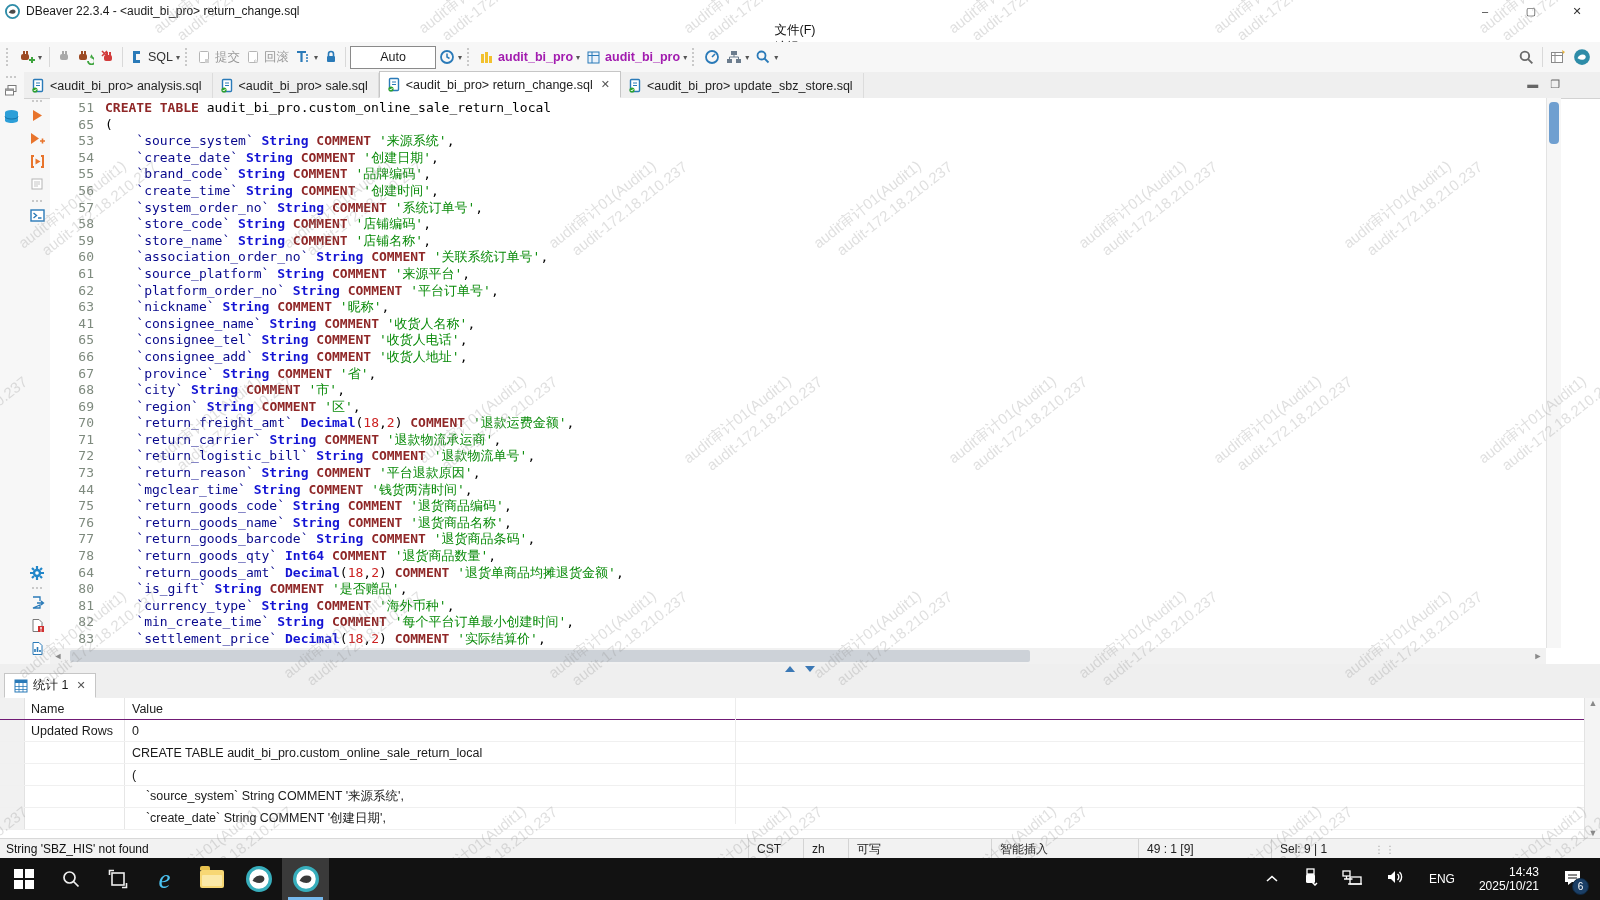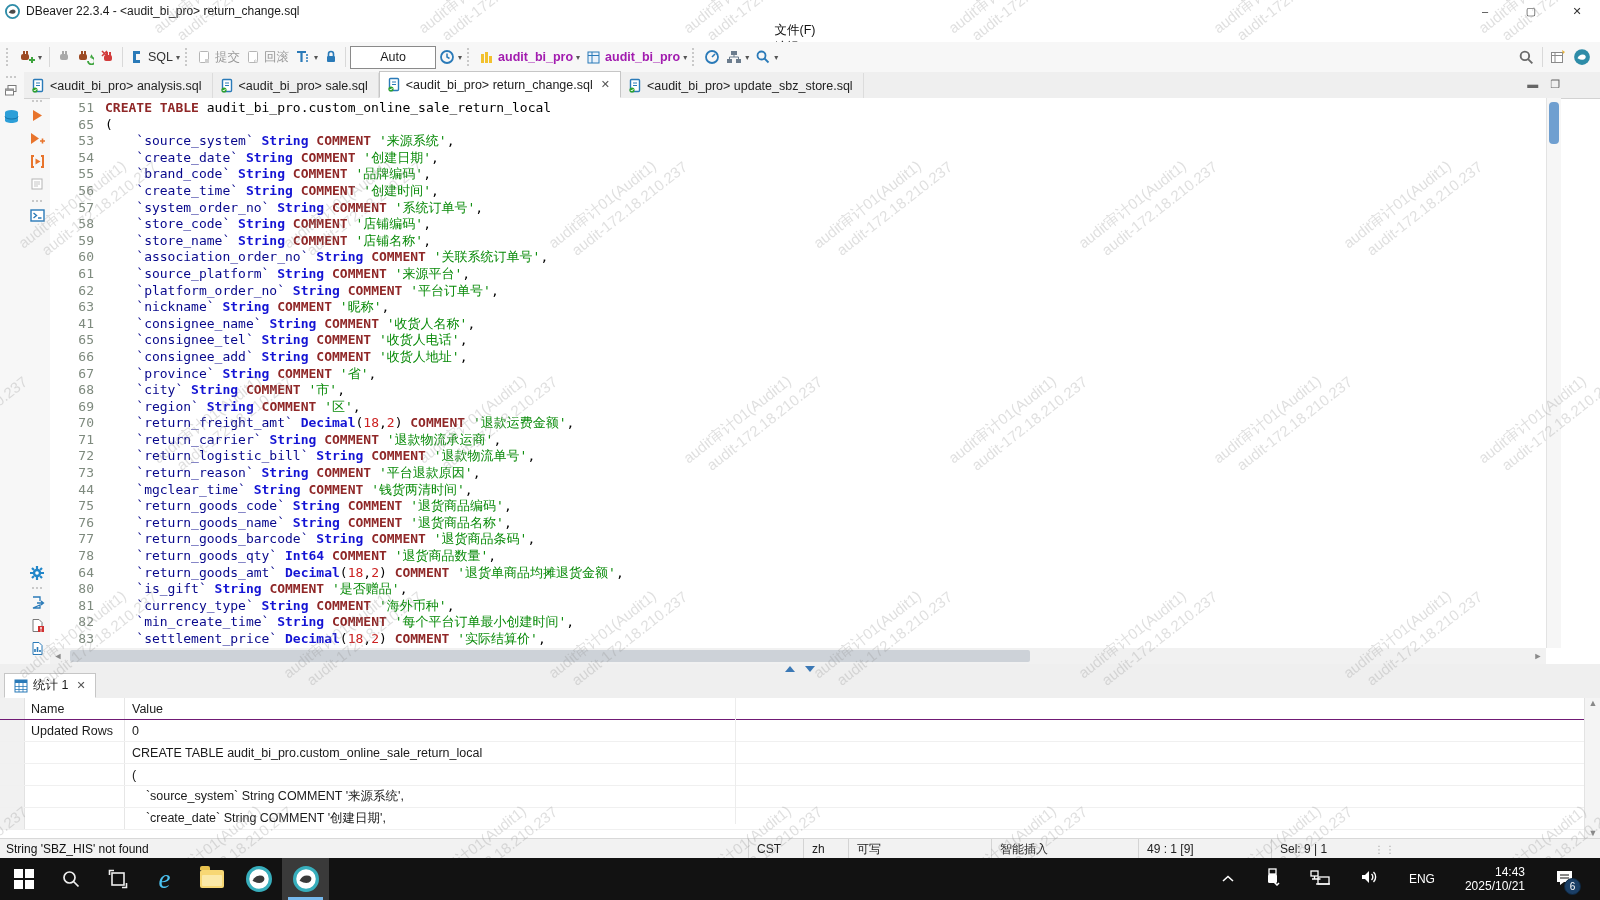--- a/index.html
+++ b/index.html
@@ -76,21 +76,21 @@
   
   #statusbar{top:838px;left:0;right:0;height:20px;background:#f2f2f2;border-top:1px solid #d8d8d8;display:flex;align-items:center;font-size:12px;}
   #status-message{padding-left:6px;flex:none;width:742px;color:#111;}
   .seg{height:20px;display:flex;align-items:center;padding:0 8px;border-left:1px solid #d4d4d4;white-space:nowrap;color:#222;}
   .grip{color:#aaa;margin:0 6px;font-size:10px;letter-spacing:1px;}
   
   #taskbar{top:858px;left:0;right:0;height:42px;background:#121212;display:flex;align-items:stretch;}
   .tk-btn{width:47px;display:flex;align-items:center;justify-content:center;position:relative;}
   .tk-btn.active{background:#3a3a3a;}
   .tk-btn.active::after{content:"";position:absolute;bottom:0;left:6px;right:6px;height:3px;background:#76b9ed;}
-  #tray{position:absolute;right:16px;top:858px;height:42px;display:flex;align-items:center;gap:30px;padding-right:10px;color:#fff;}
+  #tray{position:absolute;right:8px;top:858px;height:42px;display:flex;align-items:center;gap:24px;padding-right:10px;color:#fff;}
   #tray .txt{font-size:12px;color:#fff;}
   #clock{display:flex;flex-direction:column;align-items:flex-end;line-height:14px;font-size:12px;}
   #notif{position:relative;}
   #notif .badge{position:absolute;right:-7px;bottom:-5px;width:15px;height:15px;border-radius:50%;background:#1b3f66;color:#fff;
                 font-size:10px;display:flex;align-items:center;justify-content:center;border:1px solid #0e2740;}
   
   #watermark{top:0;left:0;width:1600px;height:858px;pointer-events:none;z-index:40;overflow:hidden;}
   .wm{position:absolute;transform:rotate(-38deg);color:rgba(150,150,150,.30);font-size:15px;line-height:20px;white-space:nowrap;}
   
   .start-grid{display:grid;grid-template-columns:9px 9px;grid-template-rows:9px 9px;gap:2px;}

